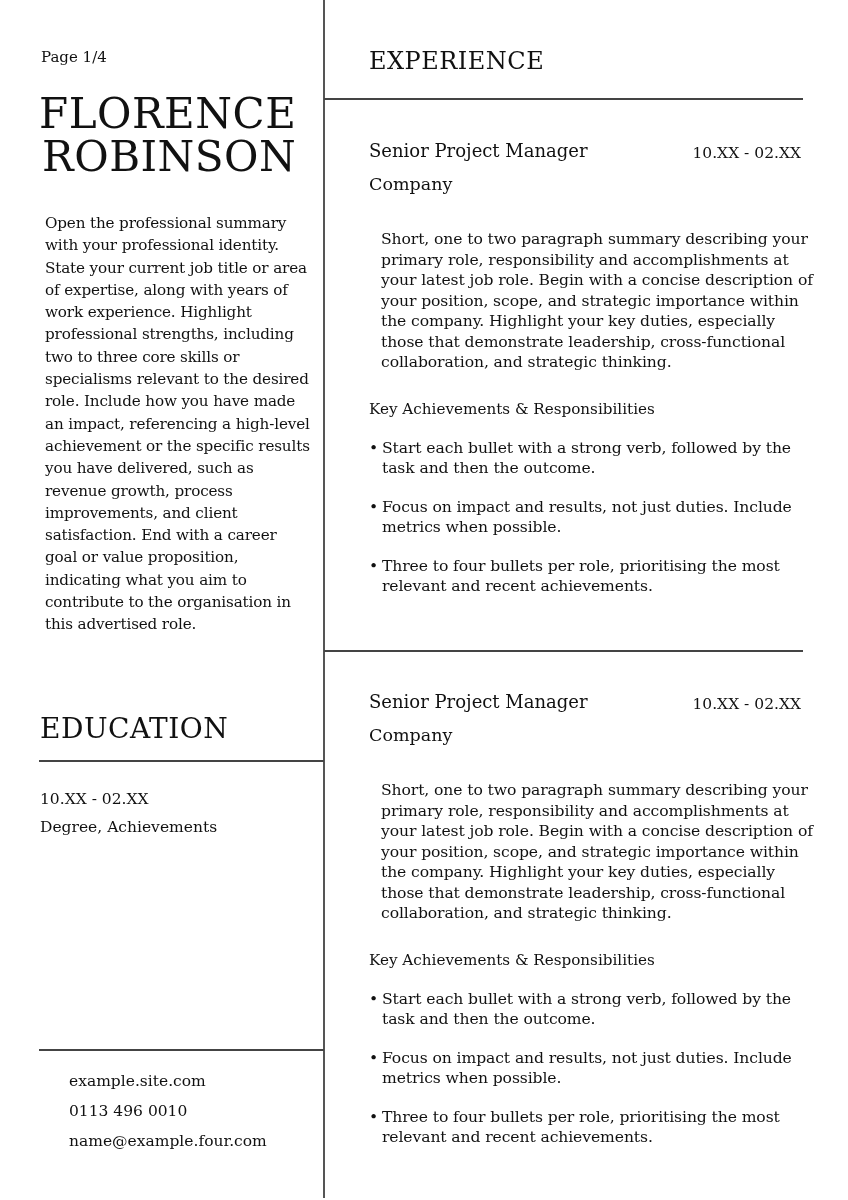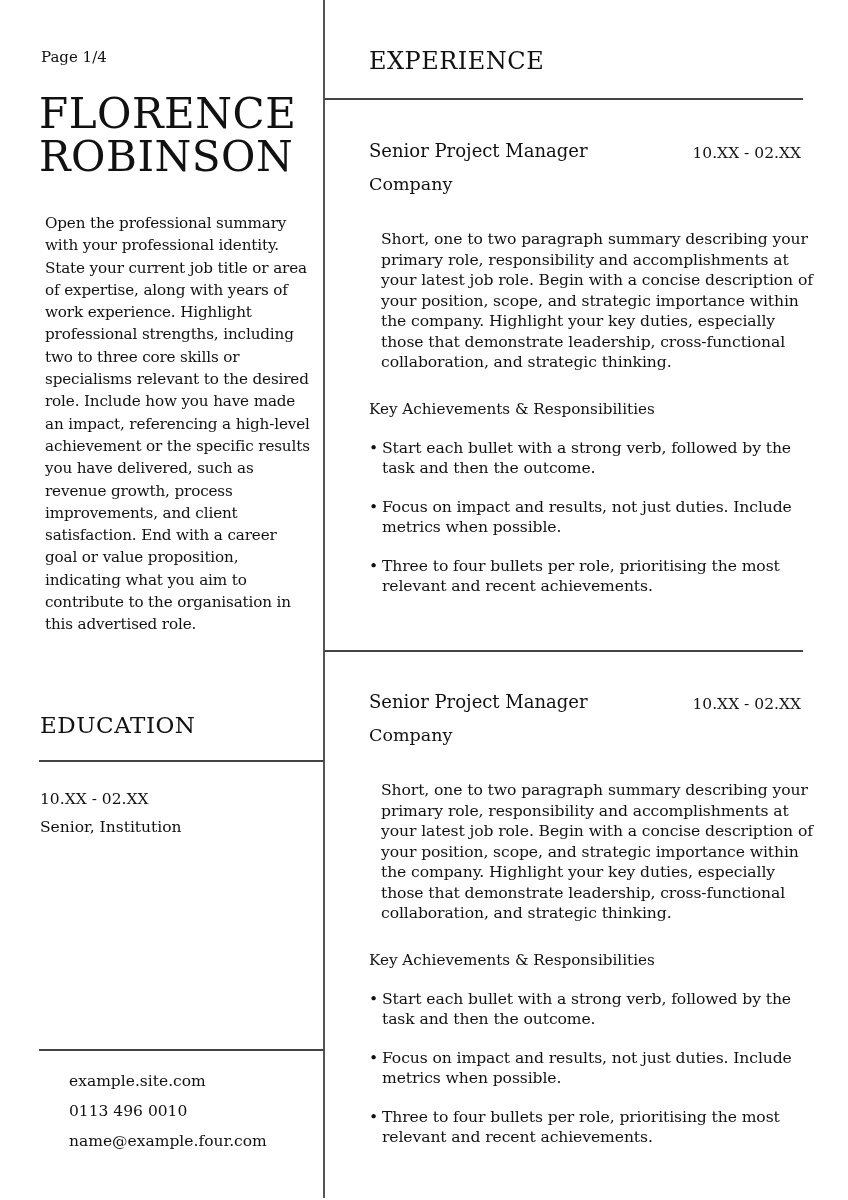--- a/index.html
+++ b/index.html
@@ -5,24 +5,24 @@
   html, body { margin: 0; padding: 0; background: #ffffff; }
   body {
     width: 848px; height: 1200px; position: relative; overflow: hidden;
     font-family: "DejaVu Serif", "Liberation Serif", serif;
     color: #111111;
   }
   .vline { position: absolute; left: 323px; top: 0; width: 2px; height: 1198px; background: #555555; }
   .hline { position: absolute; height: 2px; background: #444444; }
 
   .page-num { position: absolute; left: 41px; top: 48px; font-size: 15px; }
-  .name { position: absolute; left: 39px; top: 92px; font-size: 42px; line-height: 43px; letter-spacing: 0.5px; font-weight: normal; margin: 0; }
+  .name { position: absolute; left: 39px; top: 92px; font-size: 42px; line-height: 43px; letter-spacing: 0.5px; font-weight: normal; margin: 0; text-align: right; }
   .summary { position: absolute; left: 38px; top: 205px; width: 268px; font-size: 15.2px; line-height: 22.3px; margin: 7px; letter-spacing: -0.15px; }
 
-  .edu-title { position: absolute; left: 40px; top: 712px; font-size: 23px; letter-spacing: 0.5px; margin: 0; font-weight: normal; }
+  .edu-title { position: absolute; left: 40px; top: 712px; font-size: 28px; letter-spacing: 0.5px; margin: 0; font-weight: normal; }
   .edu-date { position: absolute; left: 40px; top: 790px; font-size: 15.5px; }
   .edu-degree { position: absolute; left: 40px; top: 818px; font-size: 15.5px; }
 
   .contact { position: absolute; left: 40px; font-size: 15.5px; margin-left: 29px; }
 
   .exp-title { position: absolute; left: 369px; top: 47px; font-size: 24px; letter-spacing: 0.5px; margin: 0; font-weight: normal; }
 
   .job { position: absolute; left: 369px; width: 432px; }
   .job-role { position: absolute; left: 0; top: 0; font-size: 18px; white-space: nowrap; }
   .job-date { position: absolute; right: 0; top: 4px; font-size: 15.5px; white-space: nowrap; }
@@ -44,21 +44,21 @@
 
 <div class="page-num">Page 1/4</div>
 <h1 class="name">
   <span>FLORENCE</span><br>
   <span>ROBINSON</span>
 </h1>
 <p class="summary">Open the professional summary with your professional identity. State your current job title or area of expertise, along with years of work experience. Highlight professional strengths, including two to three core skills or specialisms relevant to the desired role. Include how you have made an impact, referencing a high-level achievement or the specific results you have delivered, such as revenue growth, process improvements, and client satisfaction. End with a career goal or value proposition, indicating what you aim to contribute to the organisation in this advertised role.</p>
 
 <h2 class="edu-title">EDUCATION</h2>
 <div class="edu-date">10.XX - 02.XX</div>
-<div class="edu-degree">Senior,  Institution</div>
+<div class="edu-degree">Degree,  Achievements</div>
 
 <div class="contact" style="top:1072px;">example.site.com</div>
 <div class="contact" style="top:1102px;">0113 496 0010</div>
 <div class="contact" style="top:1132px;">name@example.four.com</div>
 
 <h2 class="exp-title">EXPERIENCE</h2>
 
 <div class="job" style="top:140px;">
   <div class="job-role">Senior Project Manager</div>
   <div class="job-date">10.XX - 02.XX</div>

